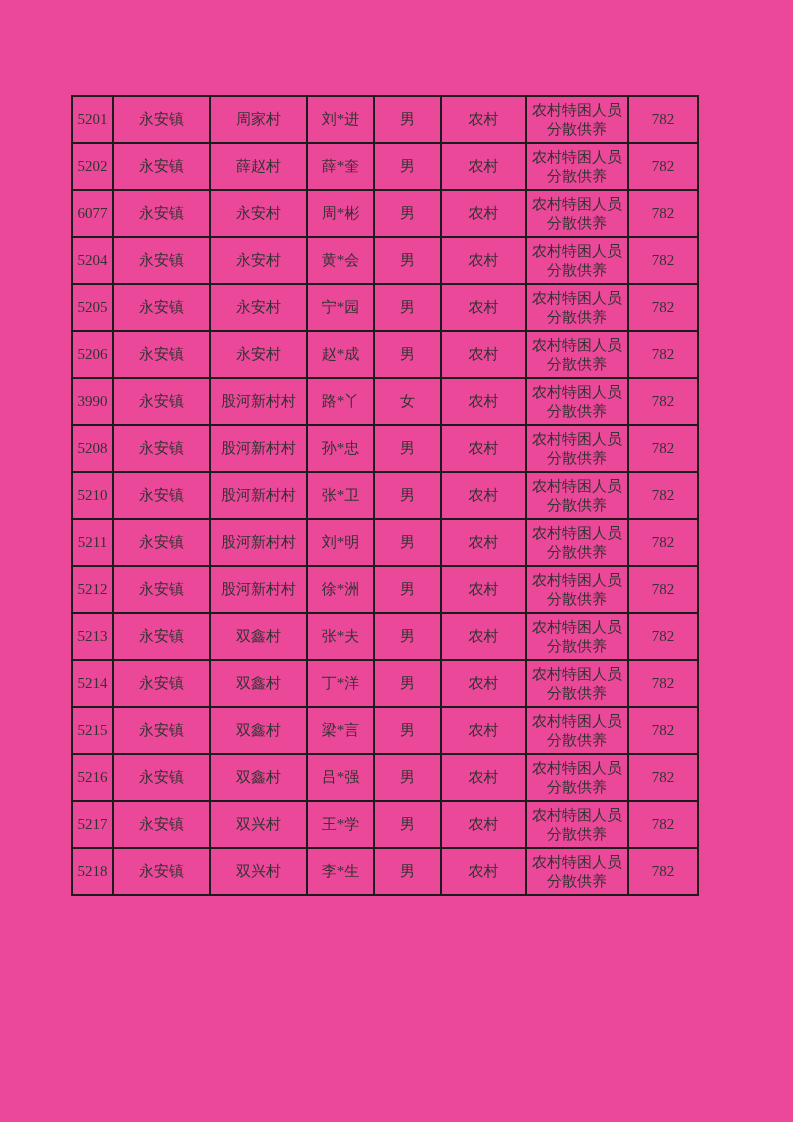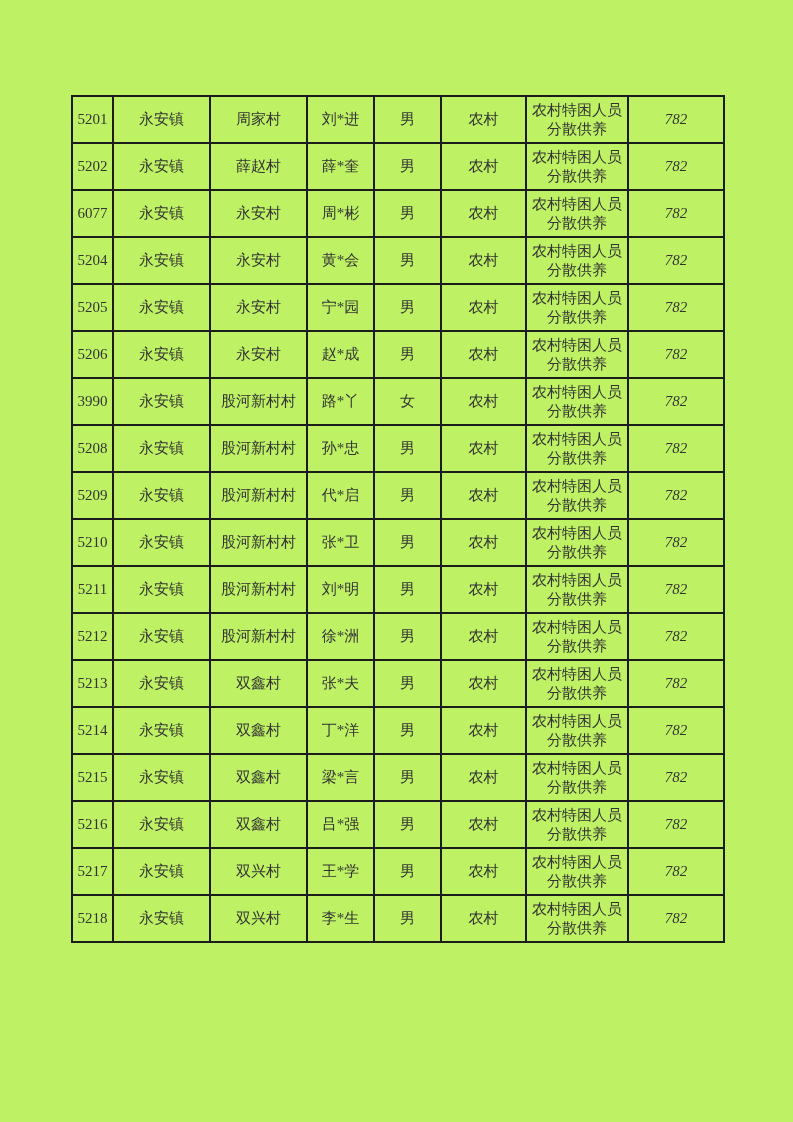--- a/index.html
+++ b/index.html
@@ -4,21 +4,21 @@
 <style>
   html, body {
     margin: 0;
     padding: 0;
     background: #ffffff;
   }
   .page {
     position: relative;
     width: 793px;
     height: 1122px;
-    background: #bef264;
+    background: #ec4899;
     overflow: hidden;
     font-family: "Liberation Serif", "DejaVu Serif", serif;
   }
   table.records {
     position: absolute;
     left: 71px;
     top: 95px;
     width: 596px;
     border-collapse: collapse;
     table-layout: fixed;
@@ -37,21 +37,21 @@
     overflow: hidden;
     word-break: break-all;
   }
   .col-id       { width: 41px; }
   .col-town     { width: 97px; }
   .col-village  { width: 97px; }
   .col-name     { width: 67px; }
   .col-gender   { width: 67px; }
   .col-area     { width: 85px; }
   .col-category { width: 102px; }
-  .col-amount   { width: 96px; font-style: italic; }
+  .col-amount   { width: 70px; }
 </style>
 </head>
 <body>
 
 <div class="page">
   <table class="records">
     <colgroup>
       <col class="col-id">
       <col class="col-town">
       <col class="col-village">
@@ -136,30 +136,20 @@
           <td class="col-id">5208</td>
           <td class="col-town">永安镇</td>
           <td class="col-village">股河新村村</td>
           <td class="col-name">孙*忠</td>
           <td class="col-gender">男</td>
           <td class="col-area">农村</td>
           <td class="col-category">农村特困人员分散供养</td>
           <td class="col-amount">782</td>
         </tr>
         <tr>
-          <td class="col-id">5209</td>
-          <td class="col-town">永安镇</td>
-          <td class="col-village">股河新村村</td>
-          <td class="col-name">代*启</td>
-          <td class="col-gender">男</td>
-          <td class="col-area">农村</td>
-          <td class="col-category">农村特困人员分散供养</td>
-          <td class="col-amount">782</td>
-        </tr>
-        <tr>
           <td class="col-id">5210</td>
           <td class="col-town">永安镇</td>
           <td class="col-village">股河新村村</td>
           <td class="col-name">张*卫</td>
           <td class="col-gender">男</td>
           <td class="col-area">农村</td>
           <td class="col-category">农村特困人员分散供养</td>
           <td class="col-amount">782</td>
         </tr>
         <tr>

